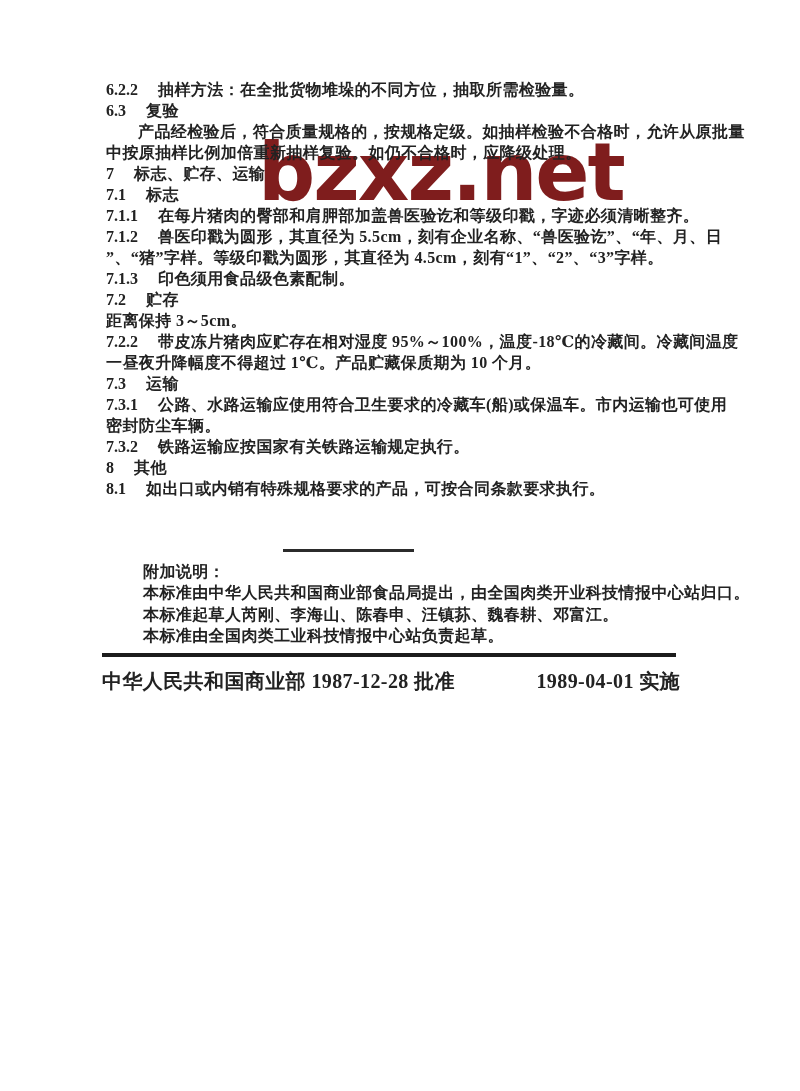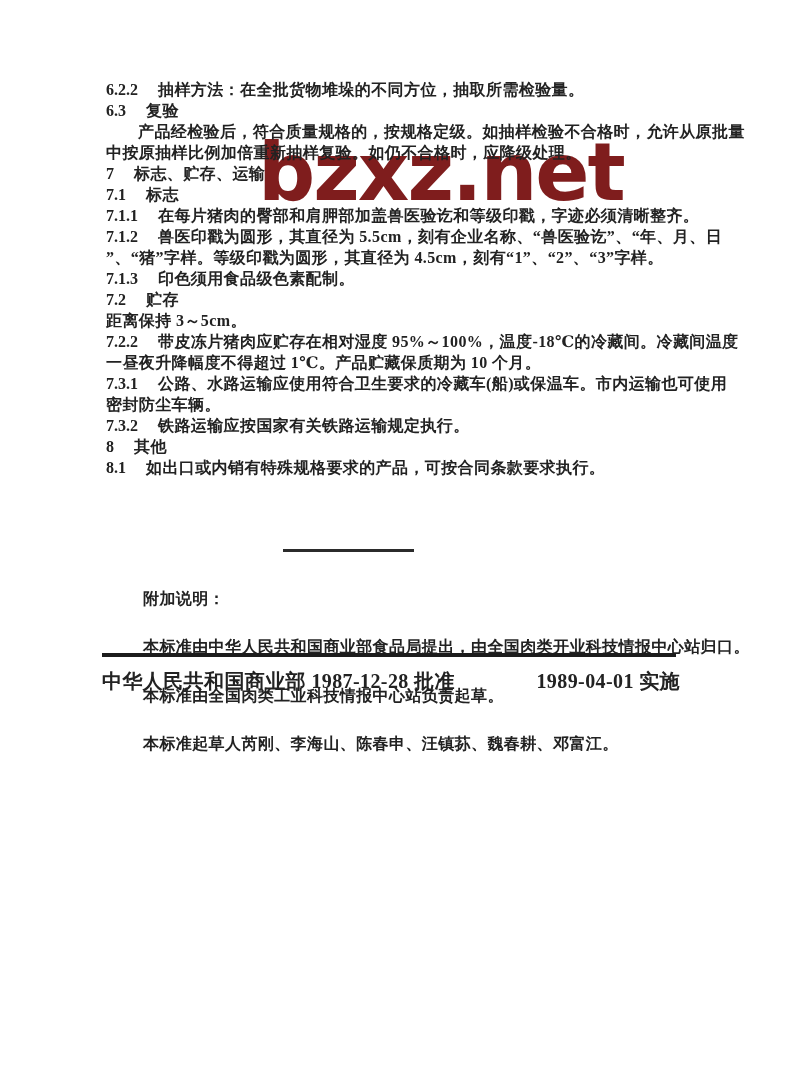--- a/index.html
+++ b/index.html
@@ -70,21 +70,20 @@
     top: 561px;
     width: 560px;
     z-index: 1;
     font-size: 16px;
     font-weight: bold;
     line-height: 21.3px;
     letter-spacing: 0.4px;
   }
   .appendix .line {
     white-space: nowrap;
-    margin-top: 27px;
   }
   
   .thick-rule {
     position: absolute;
     left: 102px;
     top: 653px;
     width: 574px;
     height: 4px;
     background: #1c1c1c;
     z-index: 1;
@@ -136,43 +135,44 @@
 
       <div class="line"><span class="num">7.2</span><span class="txt">贮存</span></div>
 
 
       <div class="line"><span class="txt">距离保持 3～5cm。</span></div>
 
       <div class="line"><span class="num">7.2.2</span><span class="txt">带皮冻片猪肉应贮存在相对湿度 95%～100%，温度-18℃的冷藏间。冷藏间温度</span></div>
 
       <div class="line"><span class="txt">一昼夜升降幅度不得超过 1℃。产品贮藏保质期为 10 个月。</span></div>
 
+      <div class="line"><span class="num">7.3</span><span class="txt">运输</span></div>
 
       <div class="line"><span class="num">7.3.1</span><span class="txt">公路、水路运输应使用符合卫生要求的冷藏车(船)或保温车。市内运输也可使用</span></div>
 
       <div class="line"><span class="txt">密封防尘车辆。</span></div>
 
       <div class="line"><span class="num">7.3.2</span><span class="txt">铁路运输应按国家有关铁路运输规定执行。</span></div>
 
       <div class="line"><span class="num">8</span><span class="txt">其他</span></div>
 
       <div class="line"><span class="num">8.1</span><span class="txt">如出口或内销有特殊规格要求的产品，可按合同条款要求执行。</span></div>
     </div>
 
   <div class="short-rule"></div>
 
   <div class="appendix">
     <div class="line">附加说明：</div>
     <div>
 
         <div class="line">本标准由中华人民共和国商业部食品局提出，由全国肉类开业科技情报中心站归口。</div>
 
+        <div class="line">本标准起草人芮刚、李海山、陈春申、汪镇荪、魏春耕、邓富江。</div>
+
         <div class="line">本标准由全国肉类工业科技情报中心站负责起草。</div>
-
-        <div class="line">本标准起草人芮刚、李海山、陈春申、汪镇荪、魏春耕、邓富江。</div>
       </div>
   </div>
 
   <div class="thick-rule"></div>
 
   <div class="footer">
     <span>中华人民共和国商业部 1987-12-28 批准</span>
     <span>1989-04-01 实施</span>
   </div>
 

